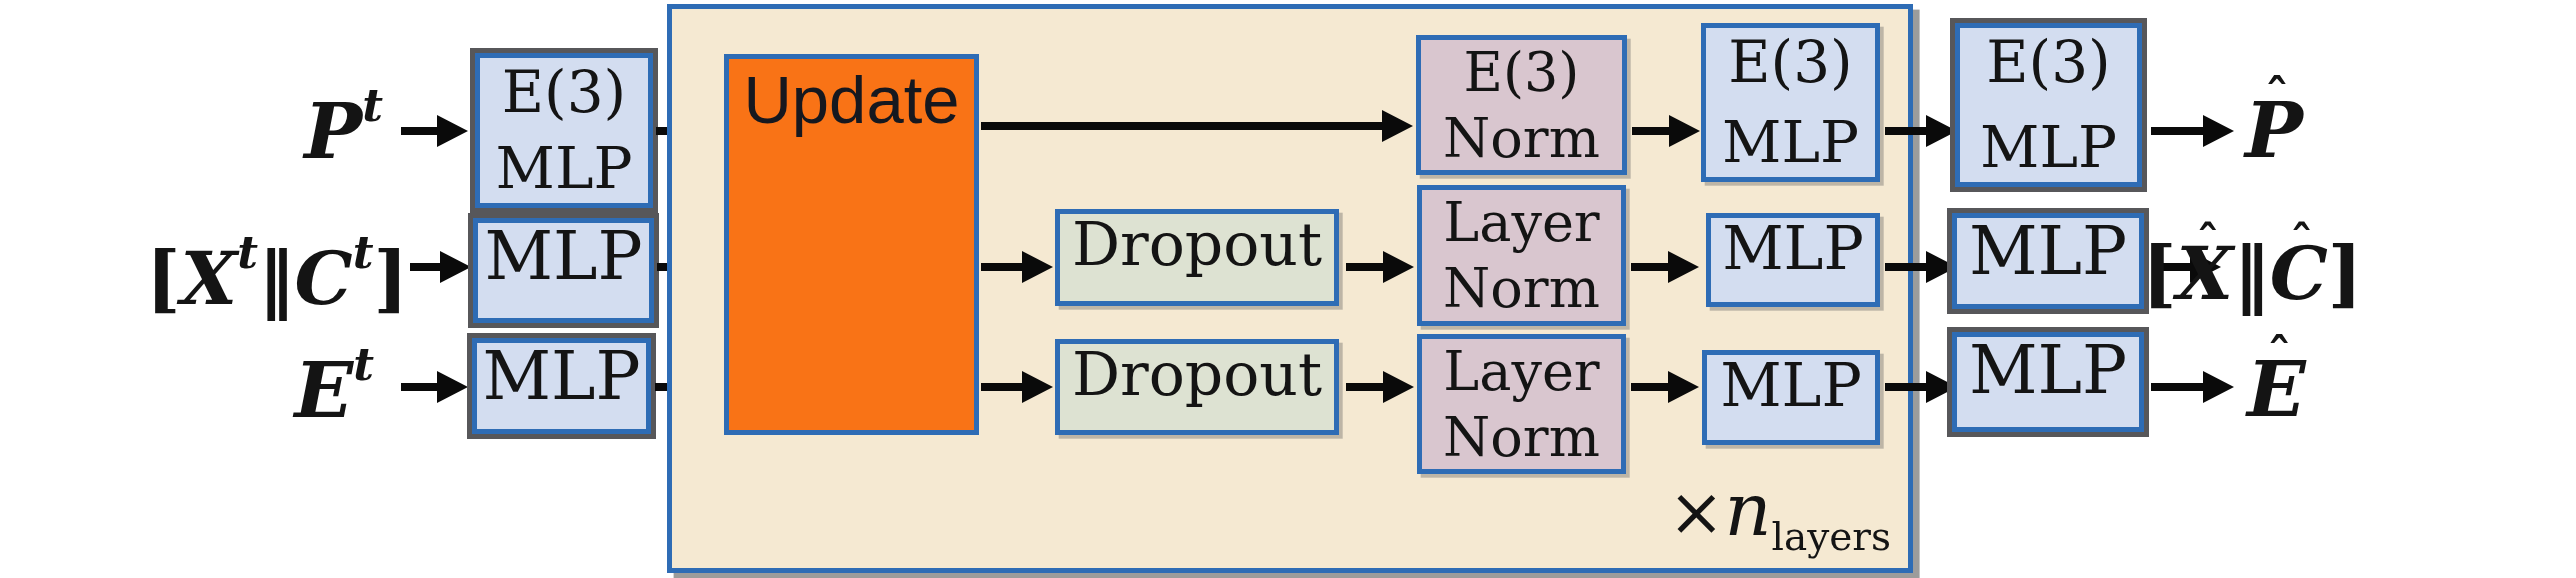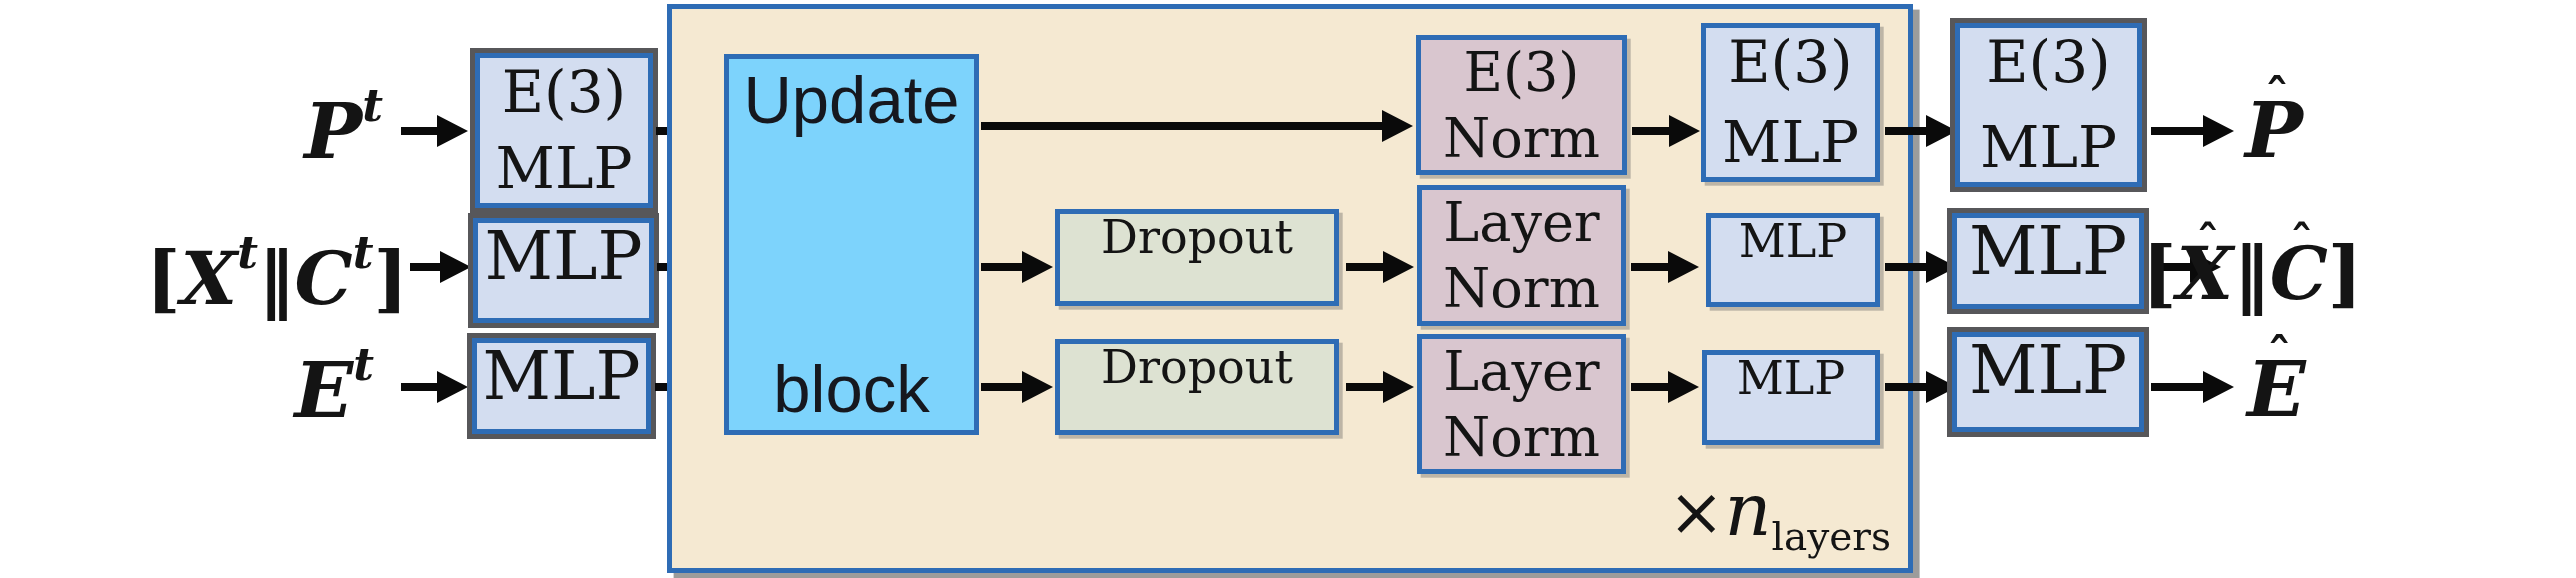--- a/index.html
+++ b/index.html
@@ -6,29 +6,29 @@
   #stage{position:relative;width:2576px;height:579px;background:#ffffff;overflow:hidden;
          font-family:"DejaVu Serif","Liberation Serif",serif;color:#141414;}
 
   
   .box{position:absolute;box-sizing:border-box;display:flex;flex-direction:column;
        justify-content:space-between;align-items:center;text-align:center;}
   .blue-border{border:5.6px solid #2e6cb5;}
   .outer-frame{outline:5.6px solid #57575a;box-shadow:4.7px 4.7px 0 rgba(70,70,70,.45);}
   .inner-shadow{box-shadow:3.7px 3.7px 0 rgba(85,85,85,.35);}
   .fill-blue{background:#d3ddf0;}
-  .fill-update{background:#7dd3fc;}
+  .fill-update{background:#f97316;}
   .fill-dropout{background:#dde2d2;}
   .fill-norm{background:#d9c6cf;}
 
   .container-box{position:absolute;box-sizing:border-box;background:#f5e9d2;
                  border:5.6px solid #2e6cb5;box-shadow:6.6px 5.6px 0 rgba(75,75,72,.55);}
 
   .serif-lg{font-size:67px;line-height:1;}
-  .serif-md{font-size:46px;line-height:1;}
+  .serif-md{font-size:60px;line-height:1;}
   .two-line{font-size:58px;line-height:69px;}
   .norm-line{font-size:54px;line-height:66px;}
   .sans-label{font-family:"Liberation Sans","DejaVu Sans",sans-serif;
               font-size:67px;line-height:82px;color:#16181f;}
 
   
   .arrow{position:absolute;height:7.5px;background:#0a0a0a;}
   .arrow::after{content:"";position:absolute;right:-31px;top:50%;transform:translateY(-50%);
                 width:0;height:0;border-left:31px solid #0a0a0a;
                 border-top:16px solid transparent;border-bottom:16px solid transparent;}
@@ -89,21 +89,20 @@
   </div>
 
   <div class="arrow" style="left:656px;top:127px;width:37px;"></div>
   <div class="arrow" style="left:657px;top:263px;width:37px;"></div>
   <div class="arrow" style="left:655px;top:383px;width:39px;"></div>
 
   <div class="container-box" style="left:667px;top:3.7px;width:1246px;height:569px;"></div>
 
   <div class="box blue-border fill-update sans-label" style="left:724px;top:54px;width:255px;height:381px;">
     <span>Update</span>
-    <span>block</span>
   </div>
 
   <div class="arrow" style="left:981px;top:122px;width:401px;"></div>
   <div class="arrow" style="left:981px;top:263px;width:41px;"></div>
   <div class="arrow" style="left:981px;top:383px;width:41px;"></div>
 
   <div class="box blue-border inner-shadow fill-dropout serif-md" style="left:1055px;top:209px;width:284px;height:97px;">
     <span>Dropout</span>
   </div>
   <div class="box blue-border inner-shadow fill-dropout serif-md" style="left:1055px;top:339px;width:284px;height:96px;">

